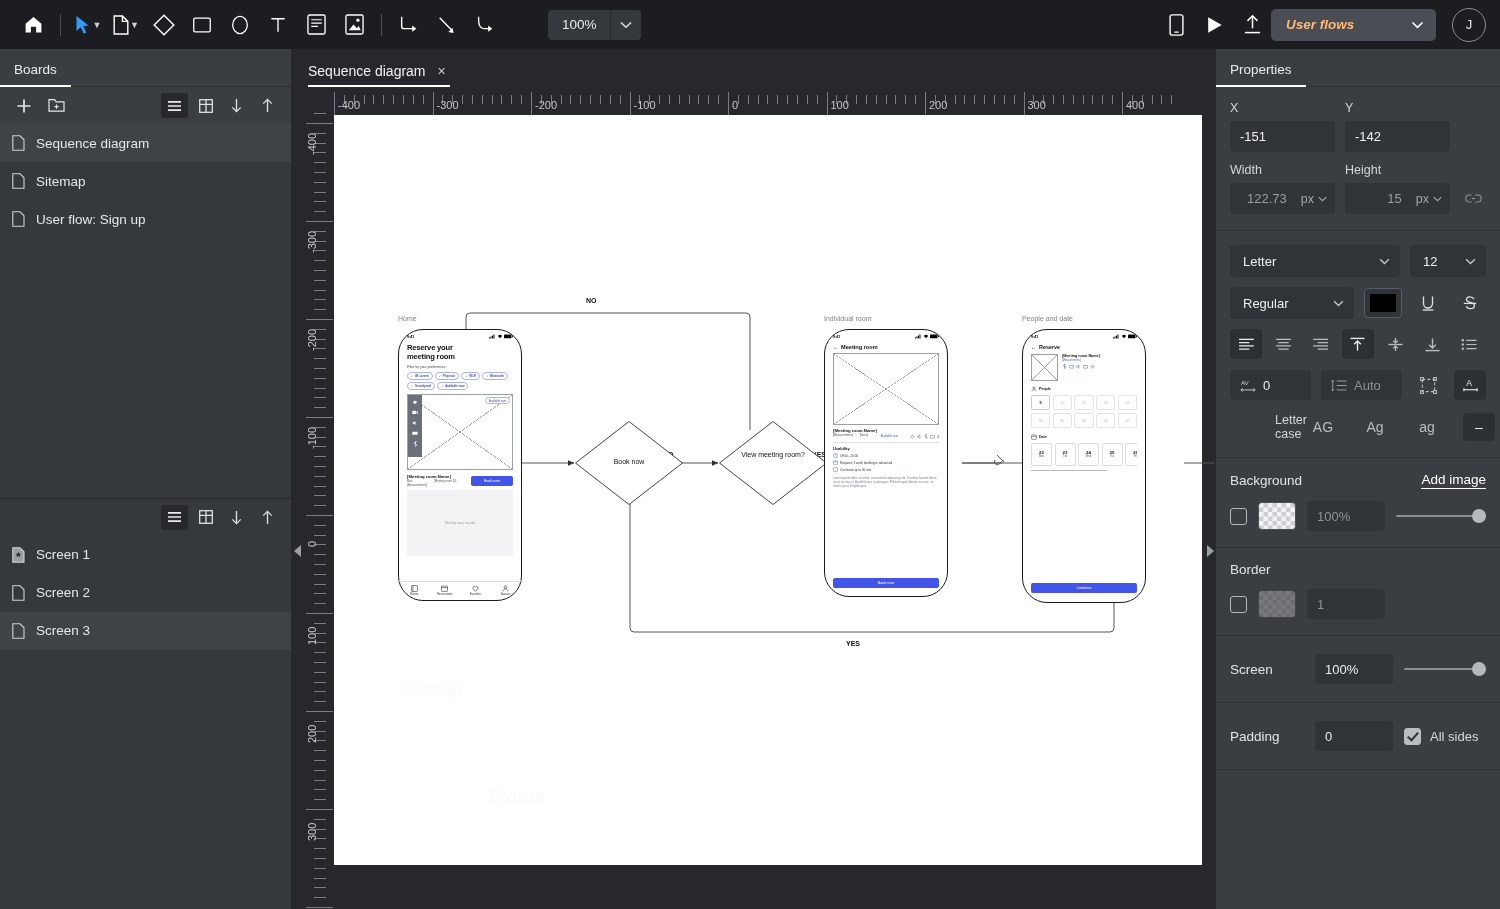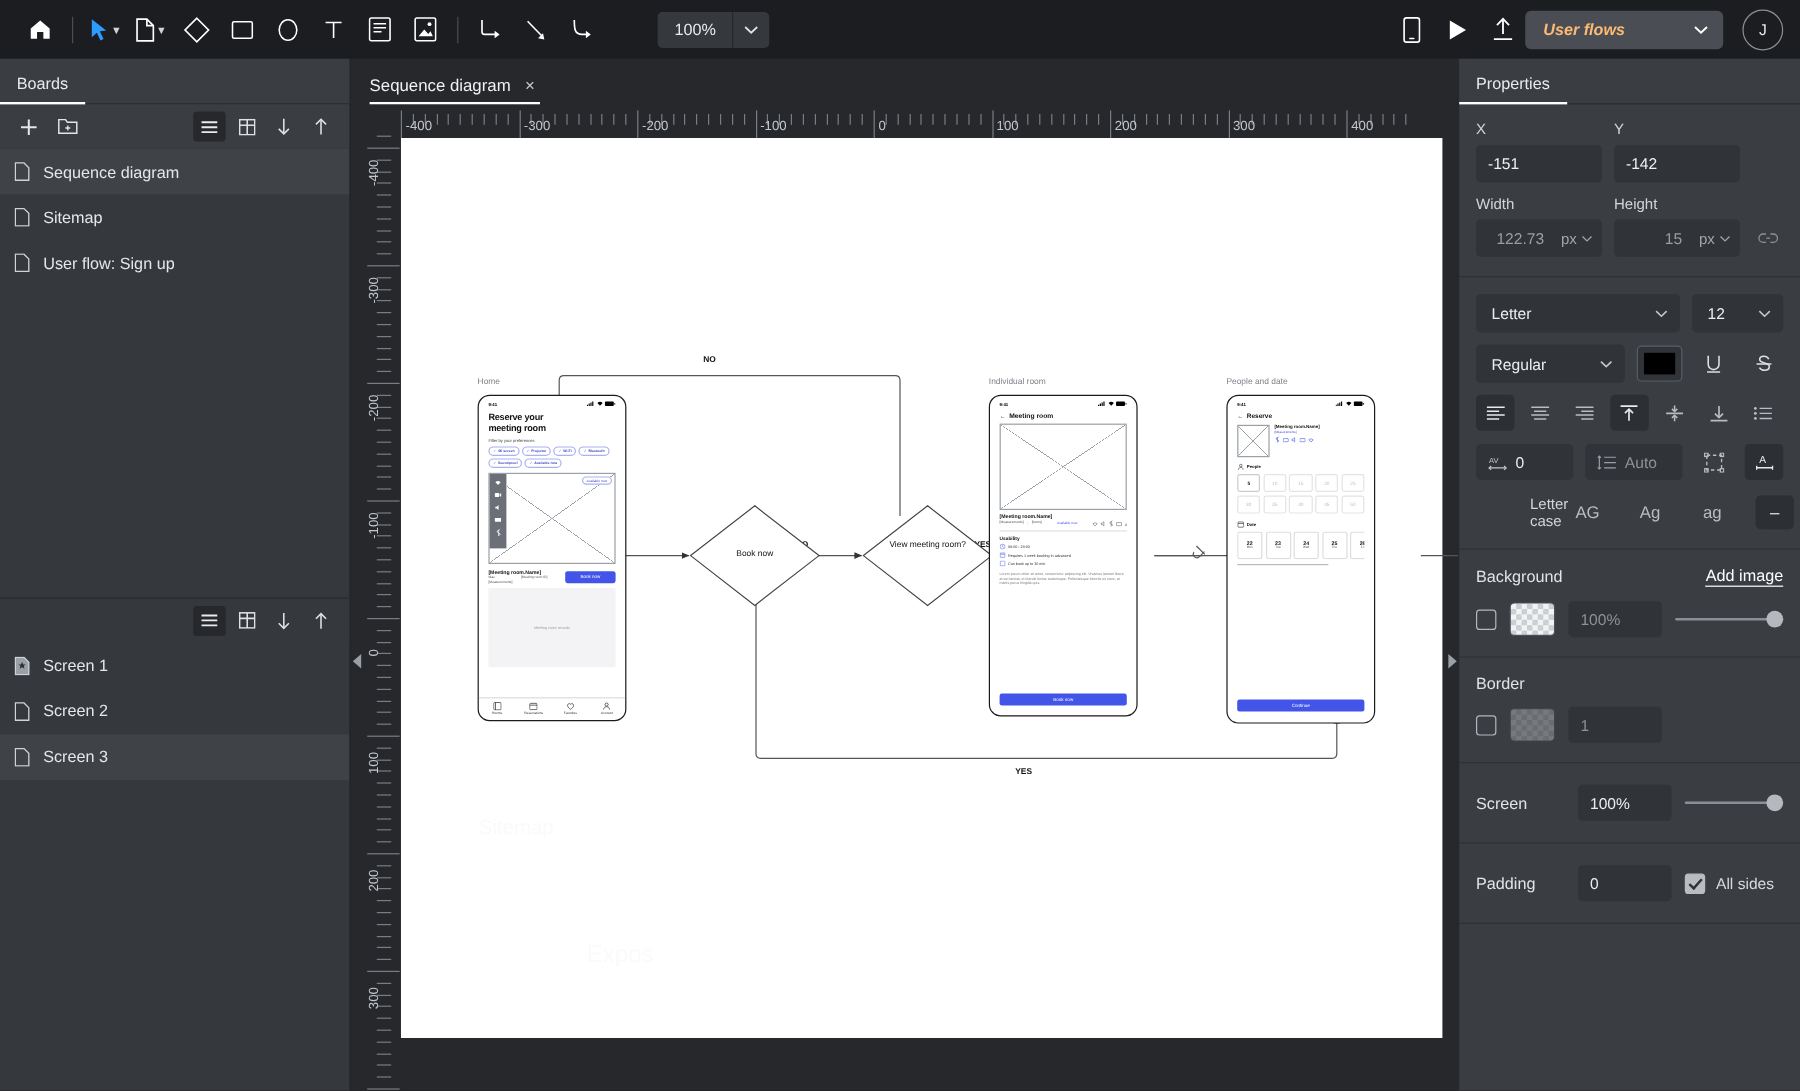--- a/index.html
+++ b/index.html
@@ -159,21 +159,21 @@
              background-position: 0 0, 0 4.5px, 4.5px -4.5px, -4.5px 0px;
              background-color: #f2f3f4; cursor: pointer; }
   .checker.dim { opacity: 0.33; }
   .slider { flex: 1; height: 22px; display: flex; align-items: center; position: relative; cursor: pointer; }
   .slider .track { height: 2px; background: #8b8f95; width: 100%; border-radius: 2px; }
   .slider .knob { position: absolute; right: 0; width: 14px; height: 14px; border-radius: 50%; background: #b5b9be; }
   .lrow { display: flex; align-items: center; gap: 11px; }
   .allsides { display: flex; align-items: center; gap: 9px; font-size: 13px; color: #d6d9dc; }
 
   
-  .phone { position: absolute; border: 1.6px solid #1a1a1a; border-radius: 10px; background: #fff; }
+  .phone { position: absolute; border: 1.6px solid #1a1a1a; border-radius: 25px; background: #fff; }
   .phone-label { position: absolute; font-size: 7px; color: #7e8288; }
   svg.flow { position: absolute; left: 0; top: 0; overflow: visible; }
   .scr { position: absolute; left: 0; top: 0; right: 0; bottom: 0; overflow: hidden; border-radius: 12px;
          font-size: 3.4px; color: #111; }
   .statusbar { display: flex; align-items: center; justify-content: space-between;
                padding: 4px 8px 1px 8px; font-size: 3.6px; font-weight: bold; color: #000; }
   .sbar-r { display: flex; align-items: center; gap: 1.5px; }
   .btn-blue { background: #4355e8; color: #fff; text-align: center; border-radius: 2px;
               font-size: 3.8px; padding: 3px 0; }
   .chip { display: inline-flex; align-items: center; gap: 1.5px; border: 0.5px solid #aab0f0; color: #3c46c4;

